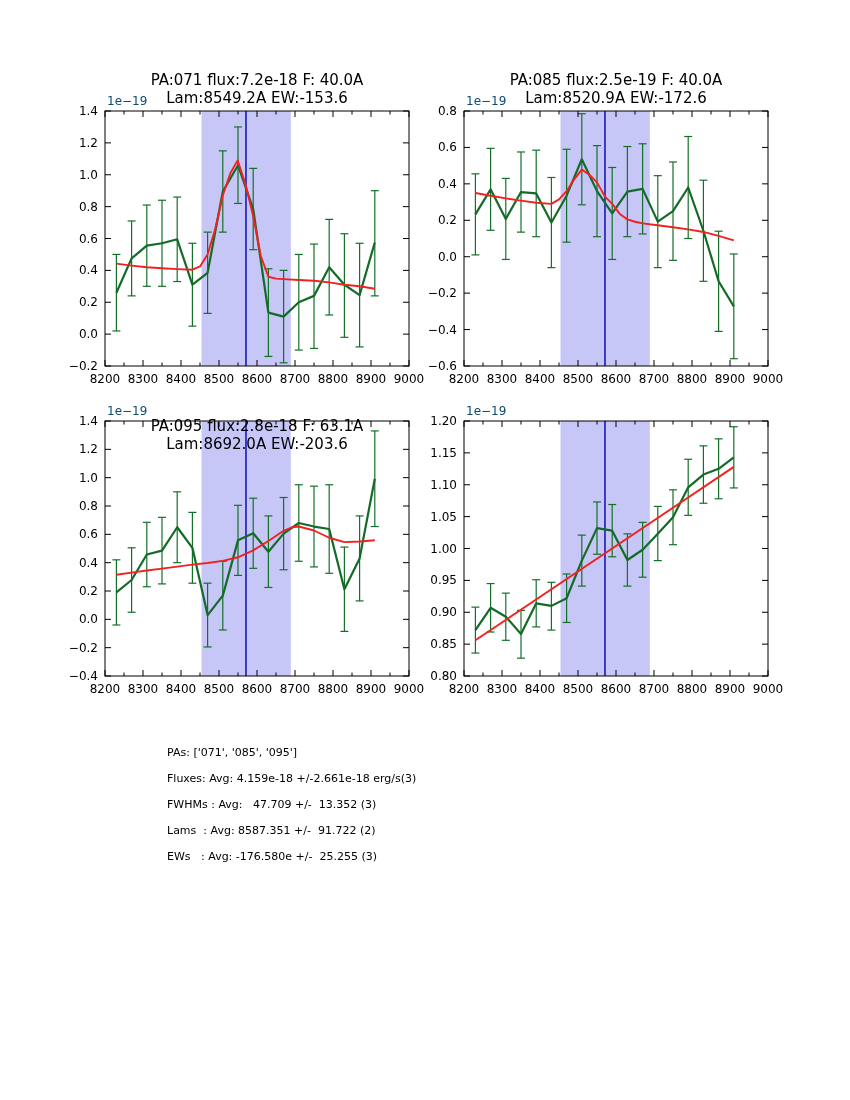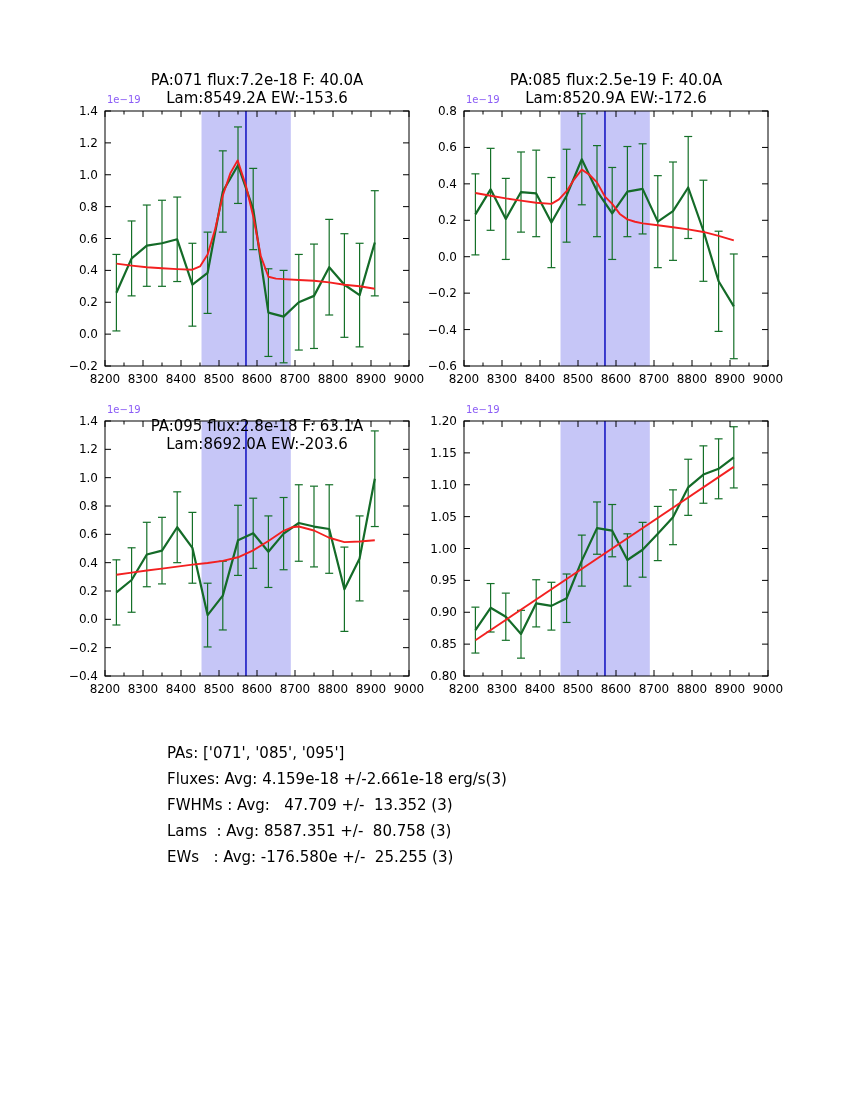--- a/index.html
+++ b/index.html
@@ -1,22 +1,22 @@
 <!DOCTYPE html>
 <html><head>
 <meta charset="utf-8">
 <style>
   html,body{margin:0;padding:0;background:#ffffff;}
   .page{position:relative;width:850px;height:1100px;background:#ffffff;overflow:hidden;
         font-family:"DejaVu Sans","Liberation Sans",sans-serif;}
   #plots-svg{position:absolute;left:0;top:0;}
   .chart-title{position:absolute;text-align:center;font-size:15px;line-height:18px;color:#000;}
   .chart-title span{display:block;white-space:pre;}
-  .offset-label{position:absolute;font-size:10px;color:#8b5cf6;white-space:pre;}
-  .stats-block{position:absolute;left:167px;top:740px;font-size:15px;line-height:26px;color:#000;}
+  .offset-label{position:absolute;font-size:12px;color:#0c4a6e;white-space:pre;}
+  .stats-block{position:absolute;left:167px;top:740px;font-size:11px;line-height:26px;color:#000;}
   .stats-line{white-space:pre;}
 </style>
 </head>
 <body>
 
 <div class="page">
 
   <svg id="plots-svg" width="850" height="720">
       <g>
         <clipPath id="clip0">
@@ -595,17 +595,17 @@
 
   <div class="offset-label" id="offset-1" style="left: 107px; top: 94px;">1e−19</div>
   <div class="offset-label" id="offset-2" style="left: 466px; top: 94px;">1e−19</div>
   <div class="offset-label" id="offset-3" style="left: 107px; top: 404px;">1e−19</div>
   <div class="offset-label" id="offset-4" style="left: 466px; top: 404px;">1e−19</div>
 
   <div class="stats-block">
     <div class="stats-line">PAs: ['071', '085', '095']</div>
     <div class="stats-line">Fluxes: Avg: 4.159e-18 +/-2.661e-18 erg/s(3)</div>
     <div class="stats-line">FWHMs : Avg:   47.709 +/-  13.352 (3)</div>
-    <div class="stats-line">Lams  : Avg: 8587.351 +/-  80.758 (3)</div>
+    <div class="stats-line">Lams  : Avg: 8587.351 +/-  91.722 (2)</div>
     <div class="stats-line">EWs   : Avg: -176.580e +/-  25.255 (3)</div>
   </div>
 
 </div>
 
 </body></html>

